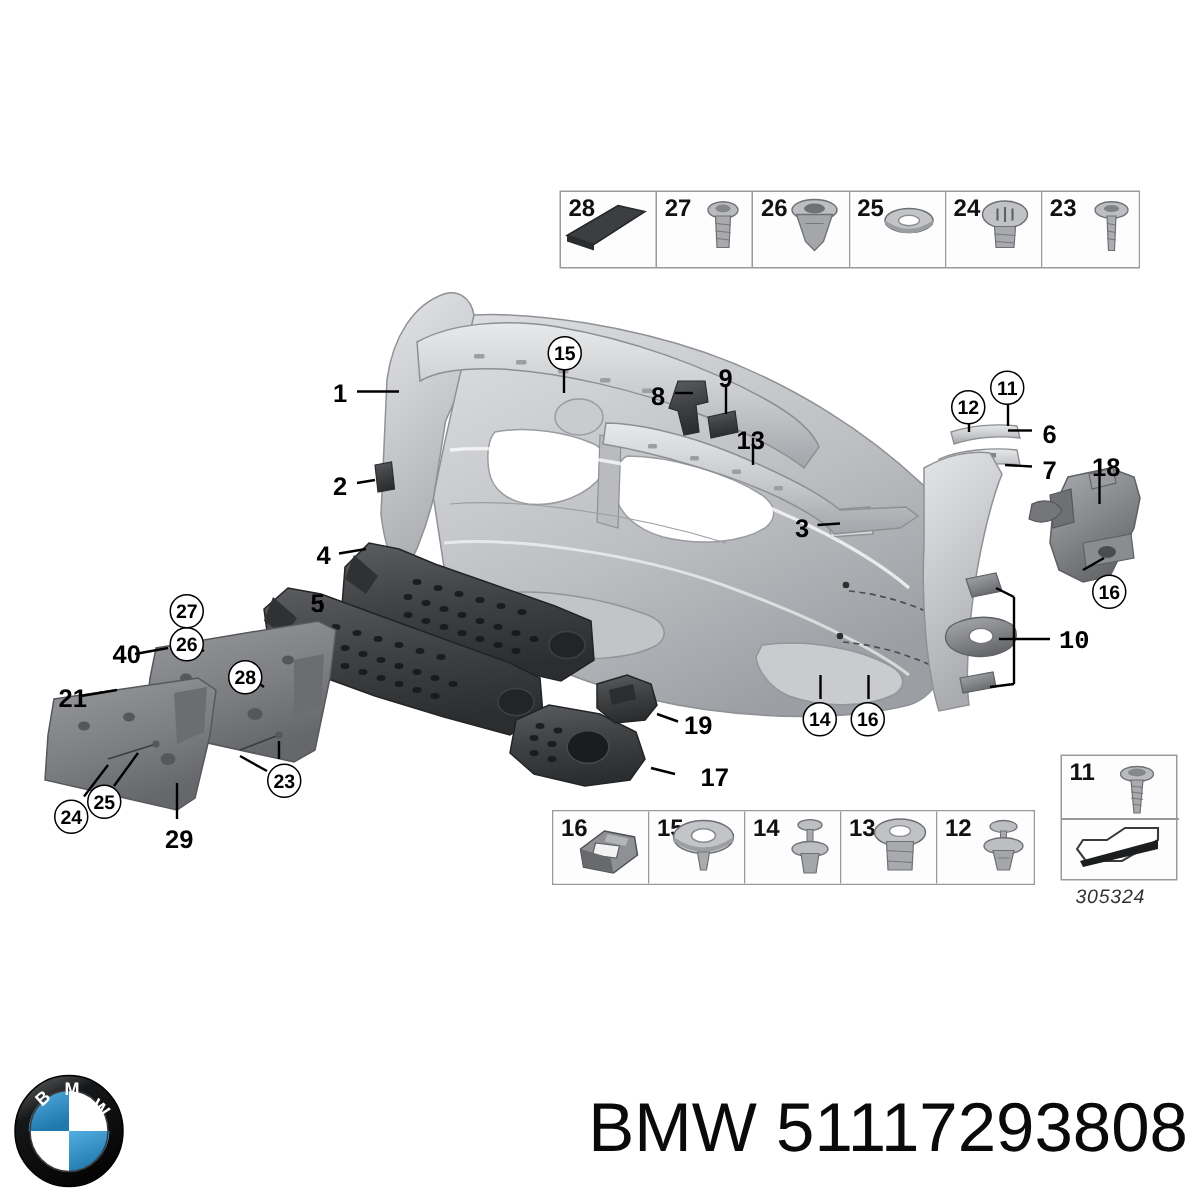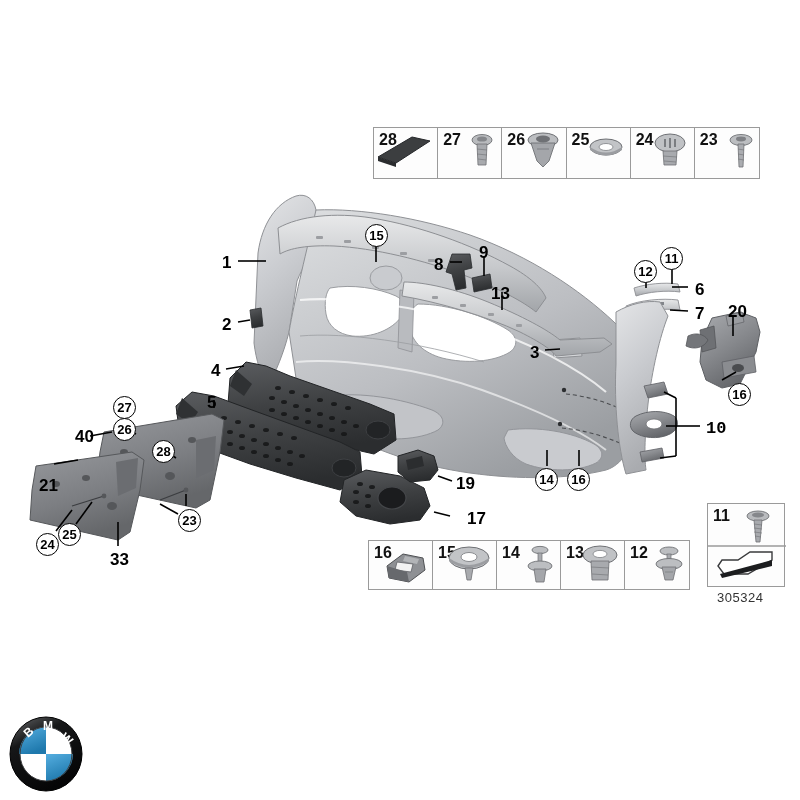--- a/index.html
+++ b/index.html
@@ -422,24 +422,24 @@
       <div class="callout" style="left: 211px; top: 362px;">4</div>
       <div class="callout" style="left: 207px; top: 394px;">5</div>
       <div class="callout" style="left: 695px; top: 281px;">6</div>
       <div class="callout" style="left: 695px; top: 305px;">7</div>
       <div class="callout" style="left: 434px; top: 256px;">8</div>
       <div class="callout" style="left: 479px; top: 244px;">9</div>
       <div class="callout" style="left: 706px; top: 420px; font-family: Liberation Mono, monospace;">10</div>
       <div class="callout" style="left: 491px; top: 285px;">13</div>
       <div class="callout" style="left: 452px; top: 510px; margin-left: 15px;">17</div>
       <div class="callout" style="left: 456px; top: 475px;">19</div>
-      <div class="callout" style="left: 728px; top: 303px;">20</div>
+      <div class="callout" style="left: 728px; top: 303px;">18</div>
       <div class="callout" style="left: 75px; top: 428px;">40</div>
-      <div class="callout" style="left: 39px; top: 457px; margin-top: 20px;">21</div>
-      <div class="callout" style="left: 110px; top: 551px;">33</div>
+      <div class="callout" style="left: 39px; top: 457px;">21</div>
+      <div class="callout" style="left: 110px; top: 551px;">29</div>
       <div class="ccallout" style="left: 660px; top: 247px;">11</div>
       <div class="ccallout" style="left: 634px; top: 260px;">12</div>
       <div class="ccallout" style="left: 535px; top: 468px;">14</div>
       <div class="ccallout" style="left: 365px; top: 224px;">15</div>
       <div class="ccallout" style="left: 567px; top: 468px;">16</div>
       <div class="ccallout" style="left: 728px; top: 383px;">16</div>
       <div class="ccallout" style="left: 178px; top: 509px;">23</div>
       <div class="ccallout" style="left: 36px; top: 533px;">24</div>
       <div class="ccallout" style="left: 58px; top: 523px;">25</div>
       <div class="ccallout" style="left: 113px; top: 418px;">26</div>
@@ -606,21 +606,21 @@
           <line x1="47" y1="32" x2="53" y2="33"></line>
         </g>
       </g>
 
       <g>
         <path d="M10 62 L14 56 L30 56 L42 48 L64 48 L64 56 L40 70 L16 70 Z" fill="#ffffff" stroke="#3a3b3d" stroke-width="1.4"></path>
         <path d="M12 70 L64 56 L64 62 L14 74 Z" fill="#1c1d1f"></path>
       </g>
     </svg>
   </div>
-  <div class="refcode" id="refcode" style="left: 717px; top: 590px;">305324</div>
+  <div class="refcode" id="refcode" style="left: 717px; top: 590px; font-style: italic;">305324</div>
 
   <div id="footer">
     <svg id="roundel" width="76" height="76" viewBox="0 0 76 76">
       <defs>
         <linearGradient id="ringG" x1="0" y1="0" x2="0.5" y2="1">
           <stop offset="0%" stop-color="#6a6c6e"></stop>
           <stop offset="35%" stop-color="#161718"></stop>
           <stop offset="100%" stop-color="#050506"></stop>
         </linearGradient>
         <linearGradient id="blueG" x1="0" y1="0" x2="0.4" y2="1">
@@ -633,15 +633,16 @@
       <path d="M38 11 A27 27 0 0 0 11 38 L38 38 Z" fill="url(#blueG)"></path>
       <path d="M38 38 L65 38 A27 27 0 0 1 38 65 Z" fill="url(#blueG)"></path>
       <ellipse cx="38" cy="38" rx="26" ry="27" fill="none" stroke="#3b3c3e" stroke-width="1"></ellipse>
       <ellipse cx="38" cy="38" rx="36" ry="37" fill="none" stroke="#000" stroke-width="1"></ellipse>
       <g fill="#ffffff" font-family="Liberation Sans, sans-serif" font-size="12" font-weight="bold">
         <text x="20" y="22" transform="rotate(-42 20 22)">B</text>
         <text x="35" y="14">M</text>
         <text x="52" y="22" transform="rotate(42 52 22)">W</text>
       </g>
     </svg>
+    <div id="footer-text">BMW 51117293808</div>
   </div>
 
 </div>
 
 </body></html>

